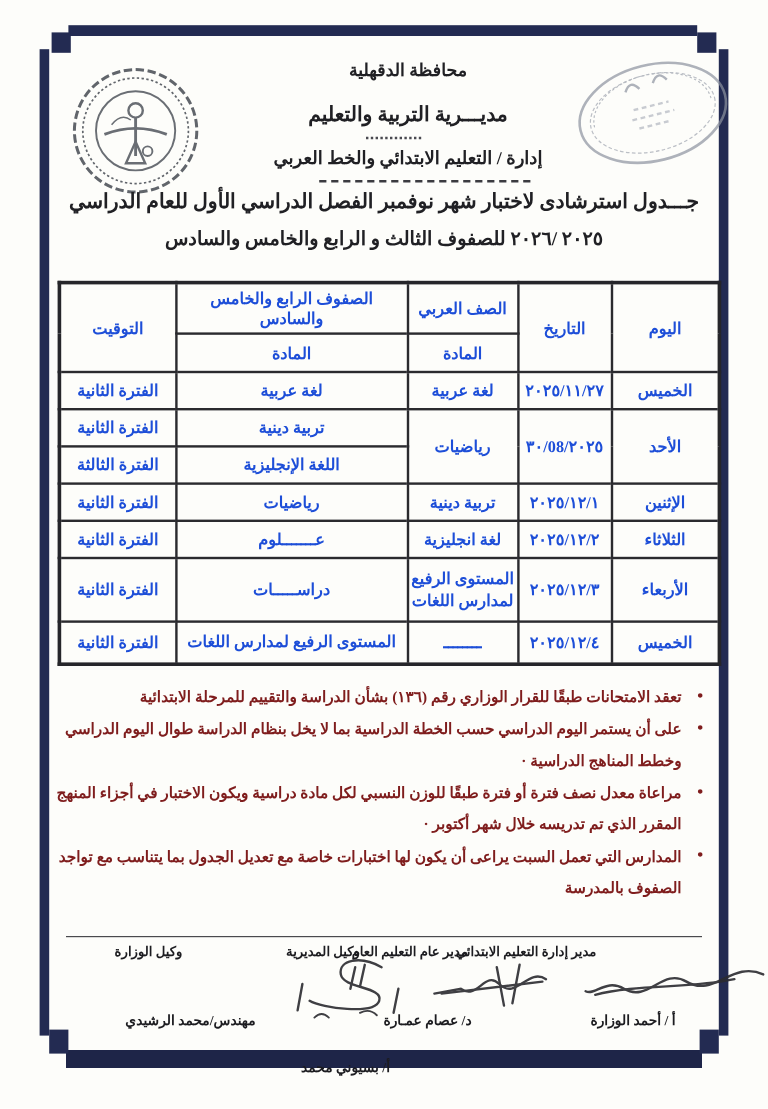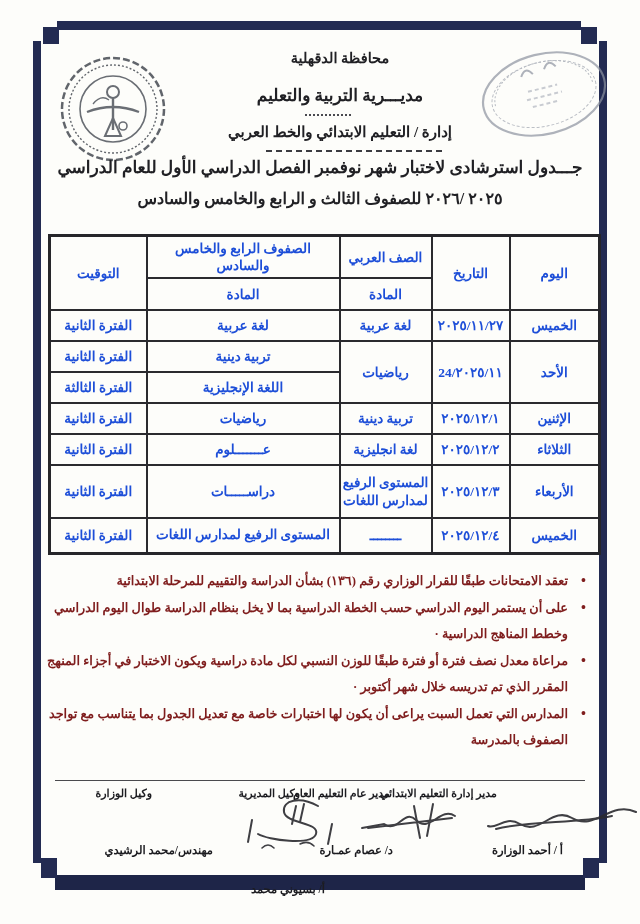--- a/index.html
+++ b/index.html
@@ -129,21 +129,21 @@
     </tr>
     <tr class="r-std">
       <td>الخميس</td>
       <td class="date">٢٠٢٥/١١/٢٧</td>
       <td>لغة عربية</td>
       <td>لغة عربية</td>
       <td>الفترة الثانية</td>
     </tr>
     <tr class="r-std">
       <td rowspan="2">الأحد</td>
-      <td rowspan="2" class="date">٢٠٢٥/١١/24</td>
+      <td rowspan="2" class="date">٢٠٢٥/08/٣٠</td>
       <td rowspan="2">رياضيات</td>
       <td>تربية دينية</td>
       <td>الفترة الثانية</td>
     </tr>
     <tr class="r-std">
       <td>اللغة الإنجليزية</td>
       <td>الفترة الثالثة</td>
     </tr>
     <tr class="r-std">
       <td>الإثنين</td>

